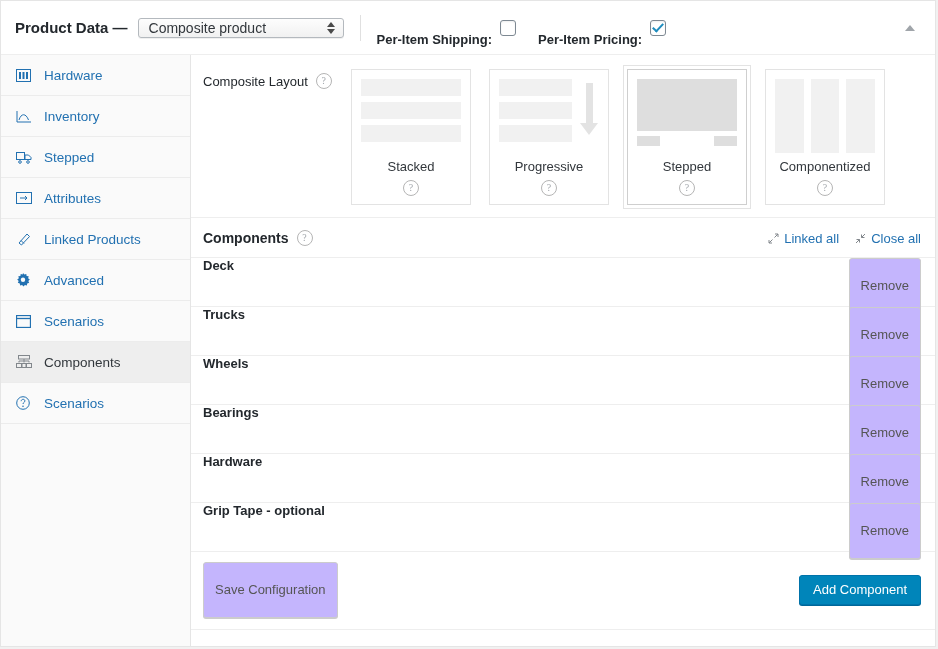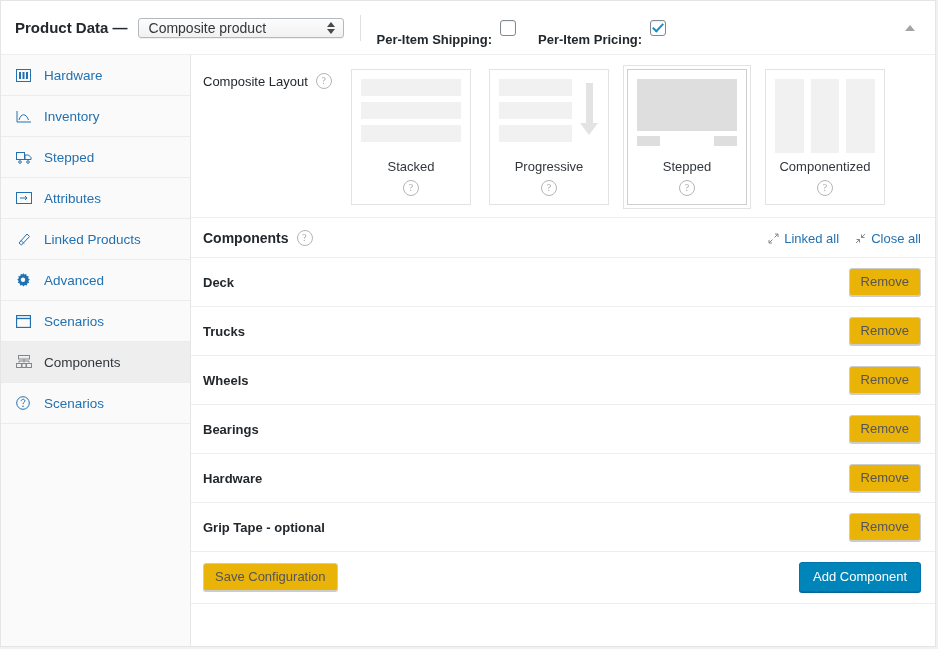--- a/index.html
+++ b/index.html
@@ -324,44 +324,44 @@
     display: flex;
     color: #82878c;
   }
   .toggle-link .tl-icon svg { display: block; }
 
   
   .rows { background: #fff; }
   .crow {
     height: 49px;
     display: flex;
-    align-items: center;
+    align-items: flex-start;
     padding: 0 14px 0 12px;
     border-bottom: 1px solid #eee;
     box-sizing: border-box;
   }
   .crow-title {
     font-size: 13px;
     font-weight: bold;
     color: #23282d;
   }
   .crow-spacer { flex: 1; }
   .btn {
     font-family: "Liberation Sans", sans-serif;
     font-size: 13px;
     border-radius: 3px;
     cursor: pointer;
     white-space: nowrap;
     box-sizing: border-box;
   }
   .btn-secondary {
-    background: #eab308;
+    background: #c4b5fd;
     border: 1px solid #ccc;
     color: #555;
-    padding: 5px 11px;
+    padding: 19px 11px;
     box-shadow: 0 1px 0 #ccc;
     line-height: 16px;
   }
   .btn-primary {
     background: #0085ba;
     border: 1px solid #0073aa;
     color: #fff;
     padding: 6px 13px;
     box-shadow: 0 1px 0 #006799;
     line-height: 16px;

